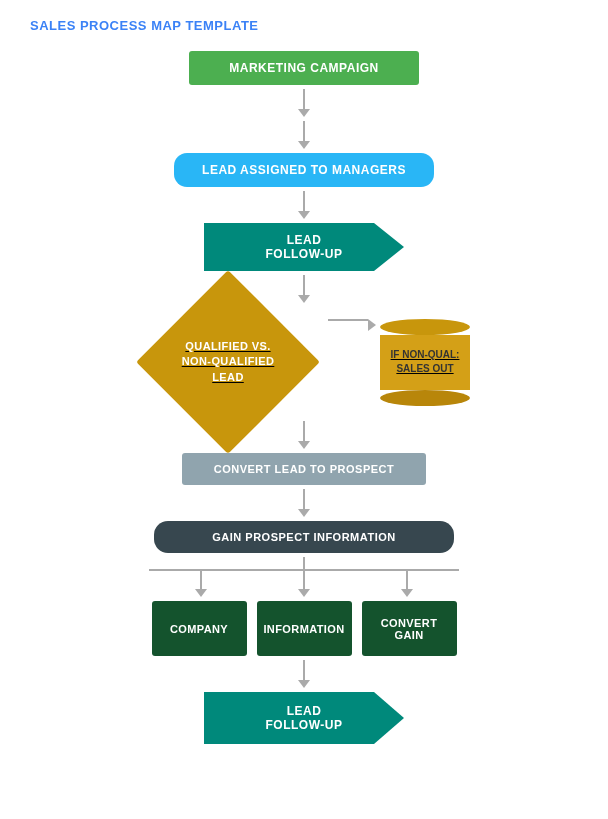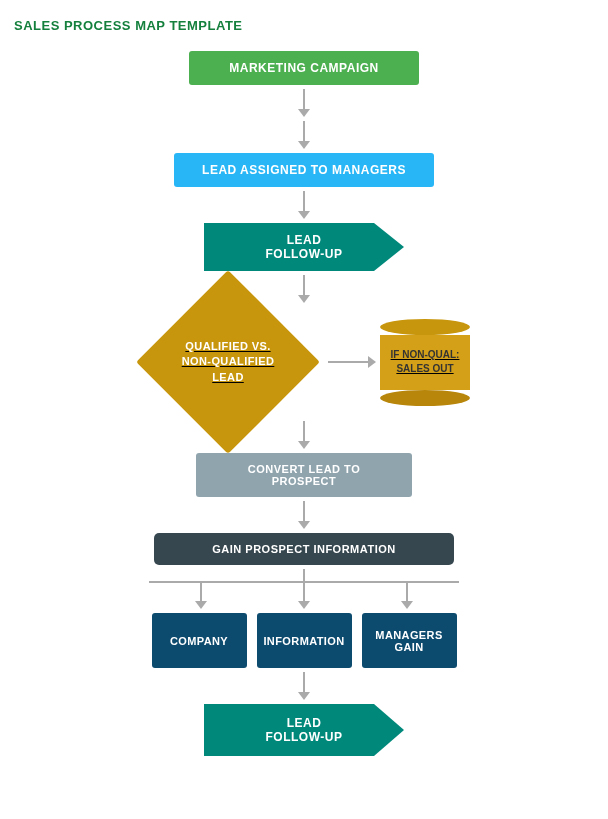--- a/index.html
+++ b/index.html
@@ -6,24 +6,24 @@
     body {
       background: #fff;
       font-family: Arial, sans-serif;
       width: 608px;
       min-height: 819px;
       padding: 18px 10px 18px 10px;
     }
     .page-title {
       font-size: 13px;
       font-weight: bold;
-      color: #15803d;
+      color: #3b82f6;
       letter-spacing: 0.5px;
       margin-bottom: 18px;
-      margin-left: 4px;
+      margin-left: 20px;
     }
     .flowchart {
       display: flex;
       flex-direction: column;
       align-items: center;
       gap: 4px;
       position: relative;
     }
     
     .box-green {
@@ -50,21 +50,21 @@
     }
     .box-blue {
       background: #29b6f6;
       color: #fff;
       font-weight: bold;
       font-size: 12px;
       letter-spacing: 0.5px;
       text-align: center;
       padding: 10px 20px;
       width: 260px;
-      border-radius: 3px;
+      border-radius: 13px;
     }
     
     .box-teal-arrow {
       background: #00897b;
       color: #fff;
       font-weight: bold;
       font-size: 12px;
       letter-spacing: 0.5px;
       text-align: center;
       padding: 10px 20px;
@@ -84,45 +84,45 @@
     }
     
     .box-gray {
       background: #90a4ae;
       color: #fff;
       font-weight: bold;
       font-size: 11px;
       letter-spacing: 0.5px;
       text-align: center;
       padding: 10px 20px;
-      width: 216px;
+      width: 244px;
       border-radius: 3px;
     }
     .box-darkgray {
       background: #37474f;
       color: #fff;
       font-weight: bold;
       font-size: 11px;
       letter-spacing: 0.5px;
       text-align: center;
       padding: 10px 20px;
       width: 300px;
-      border-radius: 5px;
+      border-radius: 14px;
     }
     
     .bottom-row {
       display: flex;
       flex-direction: row;
       align-items: center;
       justify-content: center;
       gap: 10px;
       margin: 0 auto;
     }
     .box-dark-sm {
-      background: #0c4a6e;
+      background: #14532d;
       color: #fff;
       font-weight: bold;
       font-size: 11px;
       letter-spacing: 0.4px;
       text-align: center;
       padding: 14px 12px;
       width: 95px;
       min-height: 55px;
       border-radius: 3px;
       display: flex;
@@ -229,21 +229,21 @@
       <div style="width:180px; height:110px; display:flex; align-items:center; justify-content:center; position:relative;">
         <div style="width:130px; height:130px; background:#c8960c; transform:rotate(45deg); position:absolute;border-radius:3px;"></div>
         <div class="diamond-text">
           <span>QUALIFIED VS.</span><br>
           <span>NON-QUALIFIED</span><br>
           <span>LEAD</span>
         </div>
       </div>
     </div>
 
-    <div style="display:flex; align-items:center; margin-left:10px;">
+    <div style="display:flex; margin-left:10px;">
       <div style="height:2px; width:40px; background:#aaa;"></div>
       <div style="width:0;height:0;border-top:6px solid transparent;border-bottom:6px solid transparent;border-left:8px solid #aaa;"></div>
 
       <div style="display:flex; flex-direction:column; align-items:center; margin-left:4px;">
         <div style="width:90px; height:16px; background:#c8960c; border-radius:50%; position:relative;"></div>
         <div style="width:90px; height:55px; background:#d4a017; display:flex; align-items:center; justify-content:center;">
           <div style="text-align:center;">
             <div style="font-weight:bold; font-size:10px; color:#333; line-height:1.4;">
               <span>IF NON-QUAL:</span><br>
               <span>SALES OUT</span>
@@ -291,21 +291,21 @@
         <div style="width:0;height:0;border-left:6px solid transparent;border-right:6px solid transparent;border-top:8px solid #aaa;"></div>
       </div>
     </div>
   </div>
 
   <div class="bottom-row">
     <div class="box-dark-sm">COMPANY</div>
     <div class="box-dark-sm">INFORMATION</div>
     <div class="box-dark-sm">
       <div>
-        <span>MANAGERS</span><br>
+        <span>CONVERT</span><br>
         <span>GAIN</span>
       </div>
     </div>
   </div>
 
   <div class="arrow">
     <div class="arrow-line" style="height:14px;"></div>
     <div class="arrow-head"></div>
   </div>
 

